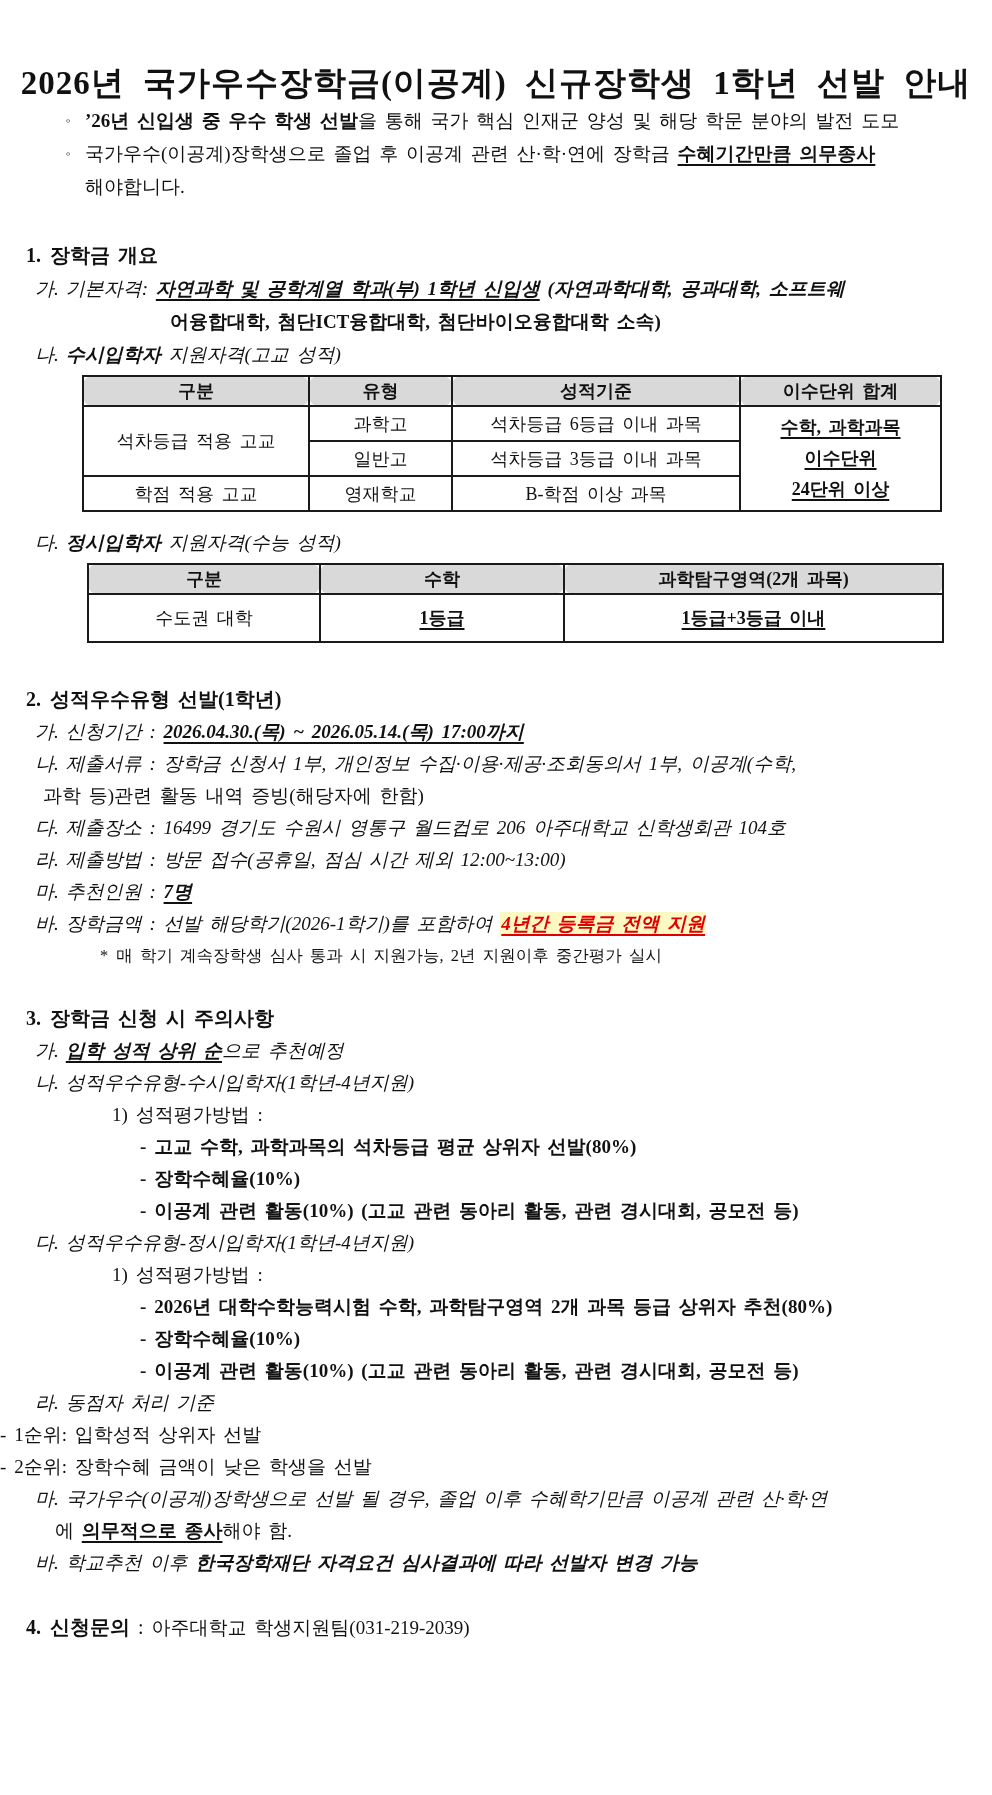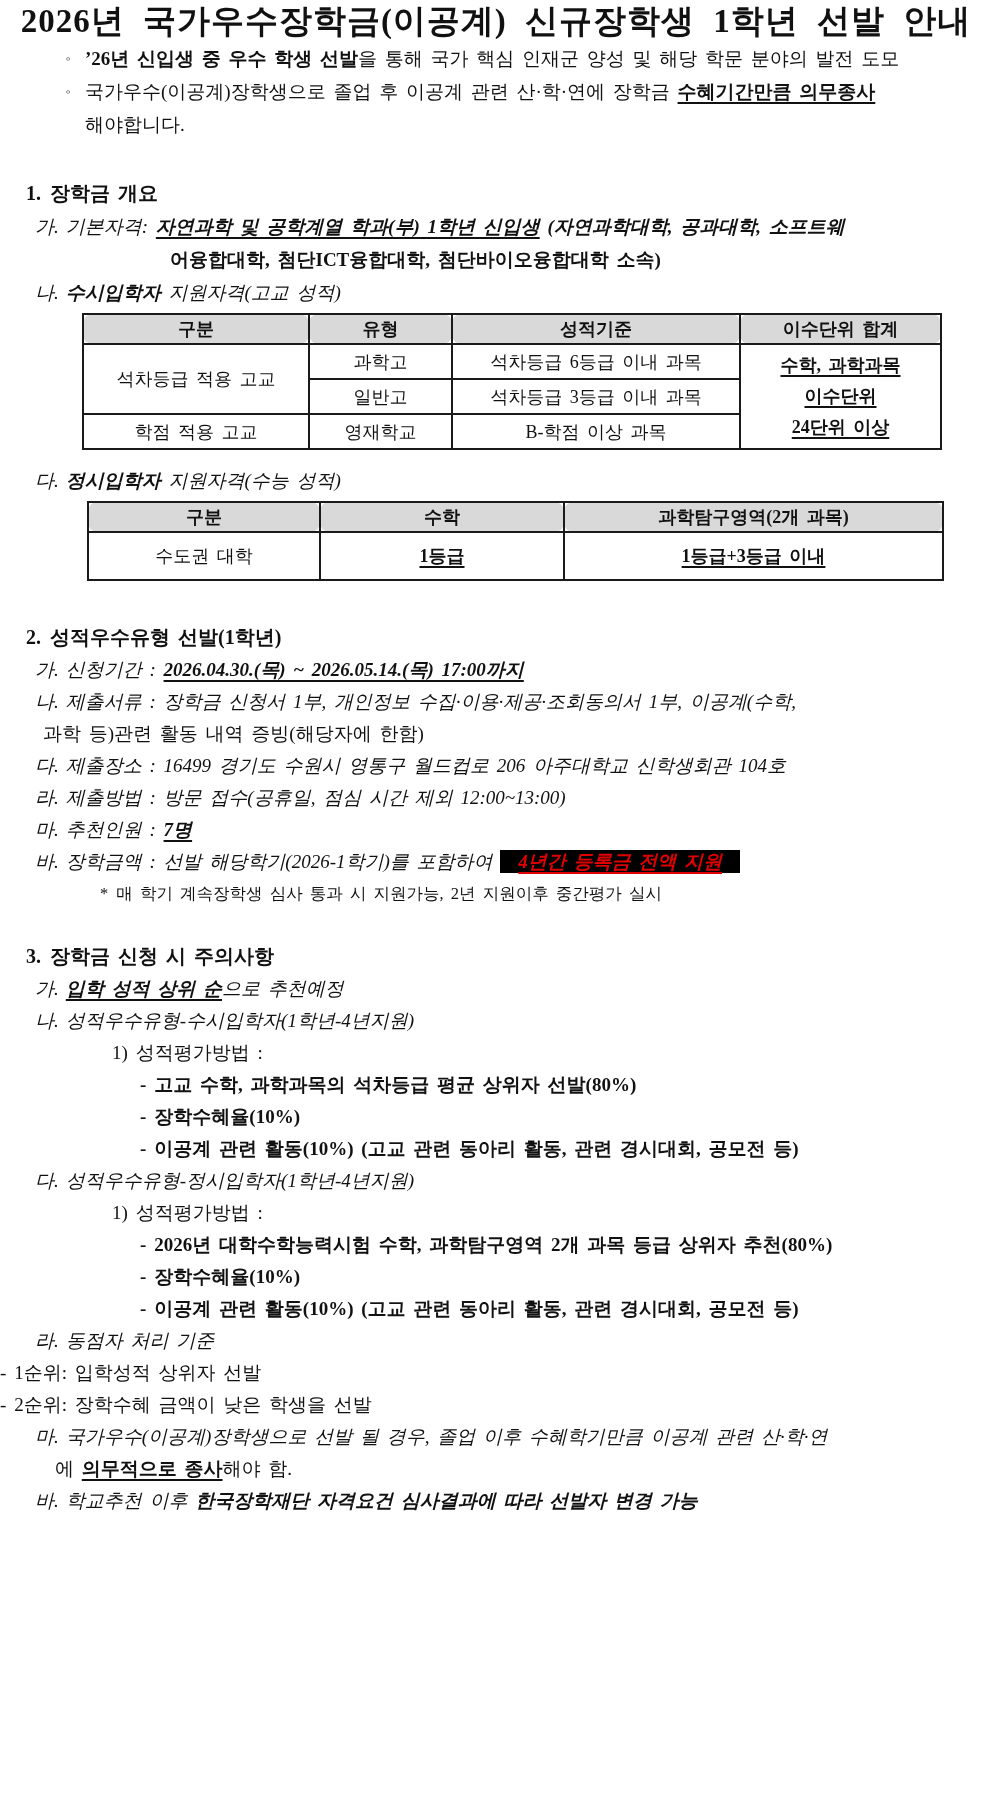--- a/index.html
+++ b/index.html
@@ -5,42 +5,42 @@
   html,body{margin:0;padding:0;background:#fff;}
   .doc{
     width:992px;height:1795px;background:#ffffff;color:#111;
     font-family:"Liberation Serif","DejaVu Serif",serif;
     font-size:19px;word-spacing:3px;overflow:hidden;position:relative;
   }
   .line{line-height:33px;white-space:nowrap;}
   .b{font-weight:700;}
   .bu{font-weight:700;text-decoration:underline;text-underline-offset:4px;text-decoration-thickness:2px;}
   .title{
-    text-align:center;font-size:33px;font-weight:700;
+    padding-top:62px;text-align:center;font-size:33px;font-weight:700;
     letter-spacing:1px;word-spacing:9px;line-height:42px;
   }
   .bg-head{margin-top:42px;margin-left:34px;font-weight:700;font-size:19.5px;}
   .marker-sq{display:inline-block;width:31px;font-weight:400;font-size:18px;}
   .bul{margin-left:66px;}
   .marker-ci{display:inline-block;width:19px;font-size:13px;vertical-align:2px;}
   .bul-cont{margin-left:85px;}
   .sec-head{margin-left:26px;font-weight:700;font-size:20px;}
   .secno{margin-right:9px;}
   .item{margin-left:35px;font-style:italic;}
   .ilabel{margin-right:7px;}
   .item-cont2{margin-left:170px;}
   .na-cont{margin-left:43px;}
   .ma-cont{margin-left:55px;}
   .note-line{margin-left:100px;font-size:16.5px;}
   .sub1{margin-left:112px;}
   .dash{margin-left:140px;font-weight:700;}
   .dash-reg{font-weight:400;}
   .dmark{margin-right:8px;}
-  .hl{background:#000000;color:#e00000;font-weight:700;text-decoration:underline;
-      text-underline-offset:4px;text-decoration-thickness:2px;padding:1px 18px;}
+  .hl{background:#fef9c3;color:#e00000;font-weight:700;text-decoration:underline;
+      text-underline-offset:4px;text-decoration-thickness:2px;padding:1px 1px;}
   table{border-collapse:collapse;table-layout:fixed;font-size:18px;text-align:center;}
   .t1{margin:4px 0 0 82px;width:858px;}
   .t2{margin:4px 0 0 87px;width:855px;}
   th,td{border:2px solid #1a1a1a;padding:0 4px;}
   th{background:#d9d9d9;font-weight:700;height:28px;border-radius:9px;}
   .t1 td{height:33px;}
   .t2 td{height:46px;}
   .credit div{line-height:31px;}
   .mt-sec1{margin-top:36px;}
   .mt-da{margin-top:14px;}
@@ -209,14 +209,17 @@
   <div class="line item s2line">
     <span class="ilabel">마.</span><span>국가우수(이공계)장학생으로 선발 될 경우, 졸업 이후 수혜학기만큼 이공계 관련 산·학·연</span>
   </div>
   <div class="line ma-cont s2line">
     <span>에 </span><span class="bu">의무적으로 종사</span><span>해야 함.</span>
   </div>
   <div class="line item s2line">
     <span class="ilabel">바.</span><span>학교추천 이후 </span><span class="b">한국장학재단 자격요건 심사결과에 따라 선발자 변경 가능</span>
   </div>
 
+  <div class="line sec-head mt-sec4">
+    <span class="secno">4.</span><span>신청문의</span><span style="font-weight:400"> : </span><span style="font-weight:400;font-size:19px">아주대학교 학생지원팀(031-219-2039)</span>
+  </div>
 
 </div>
 
 </body></html>

